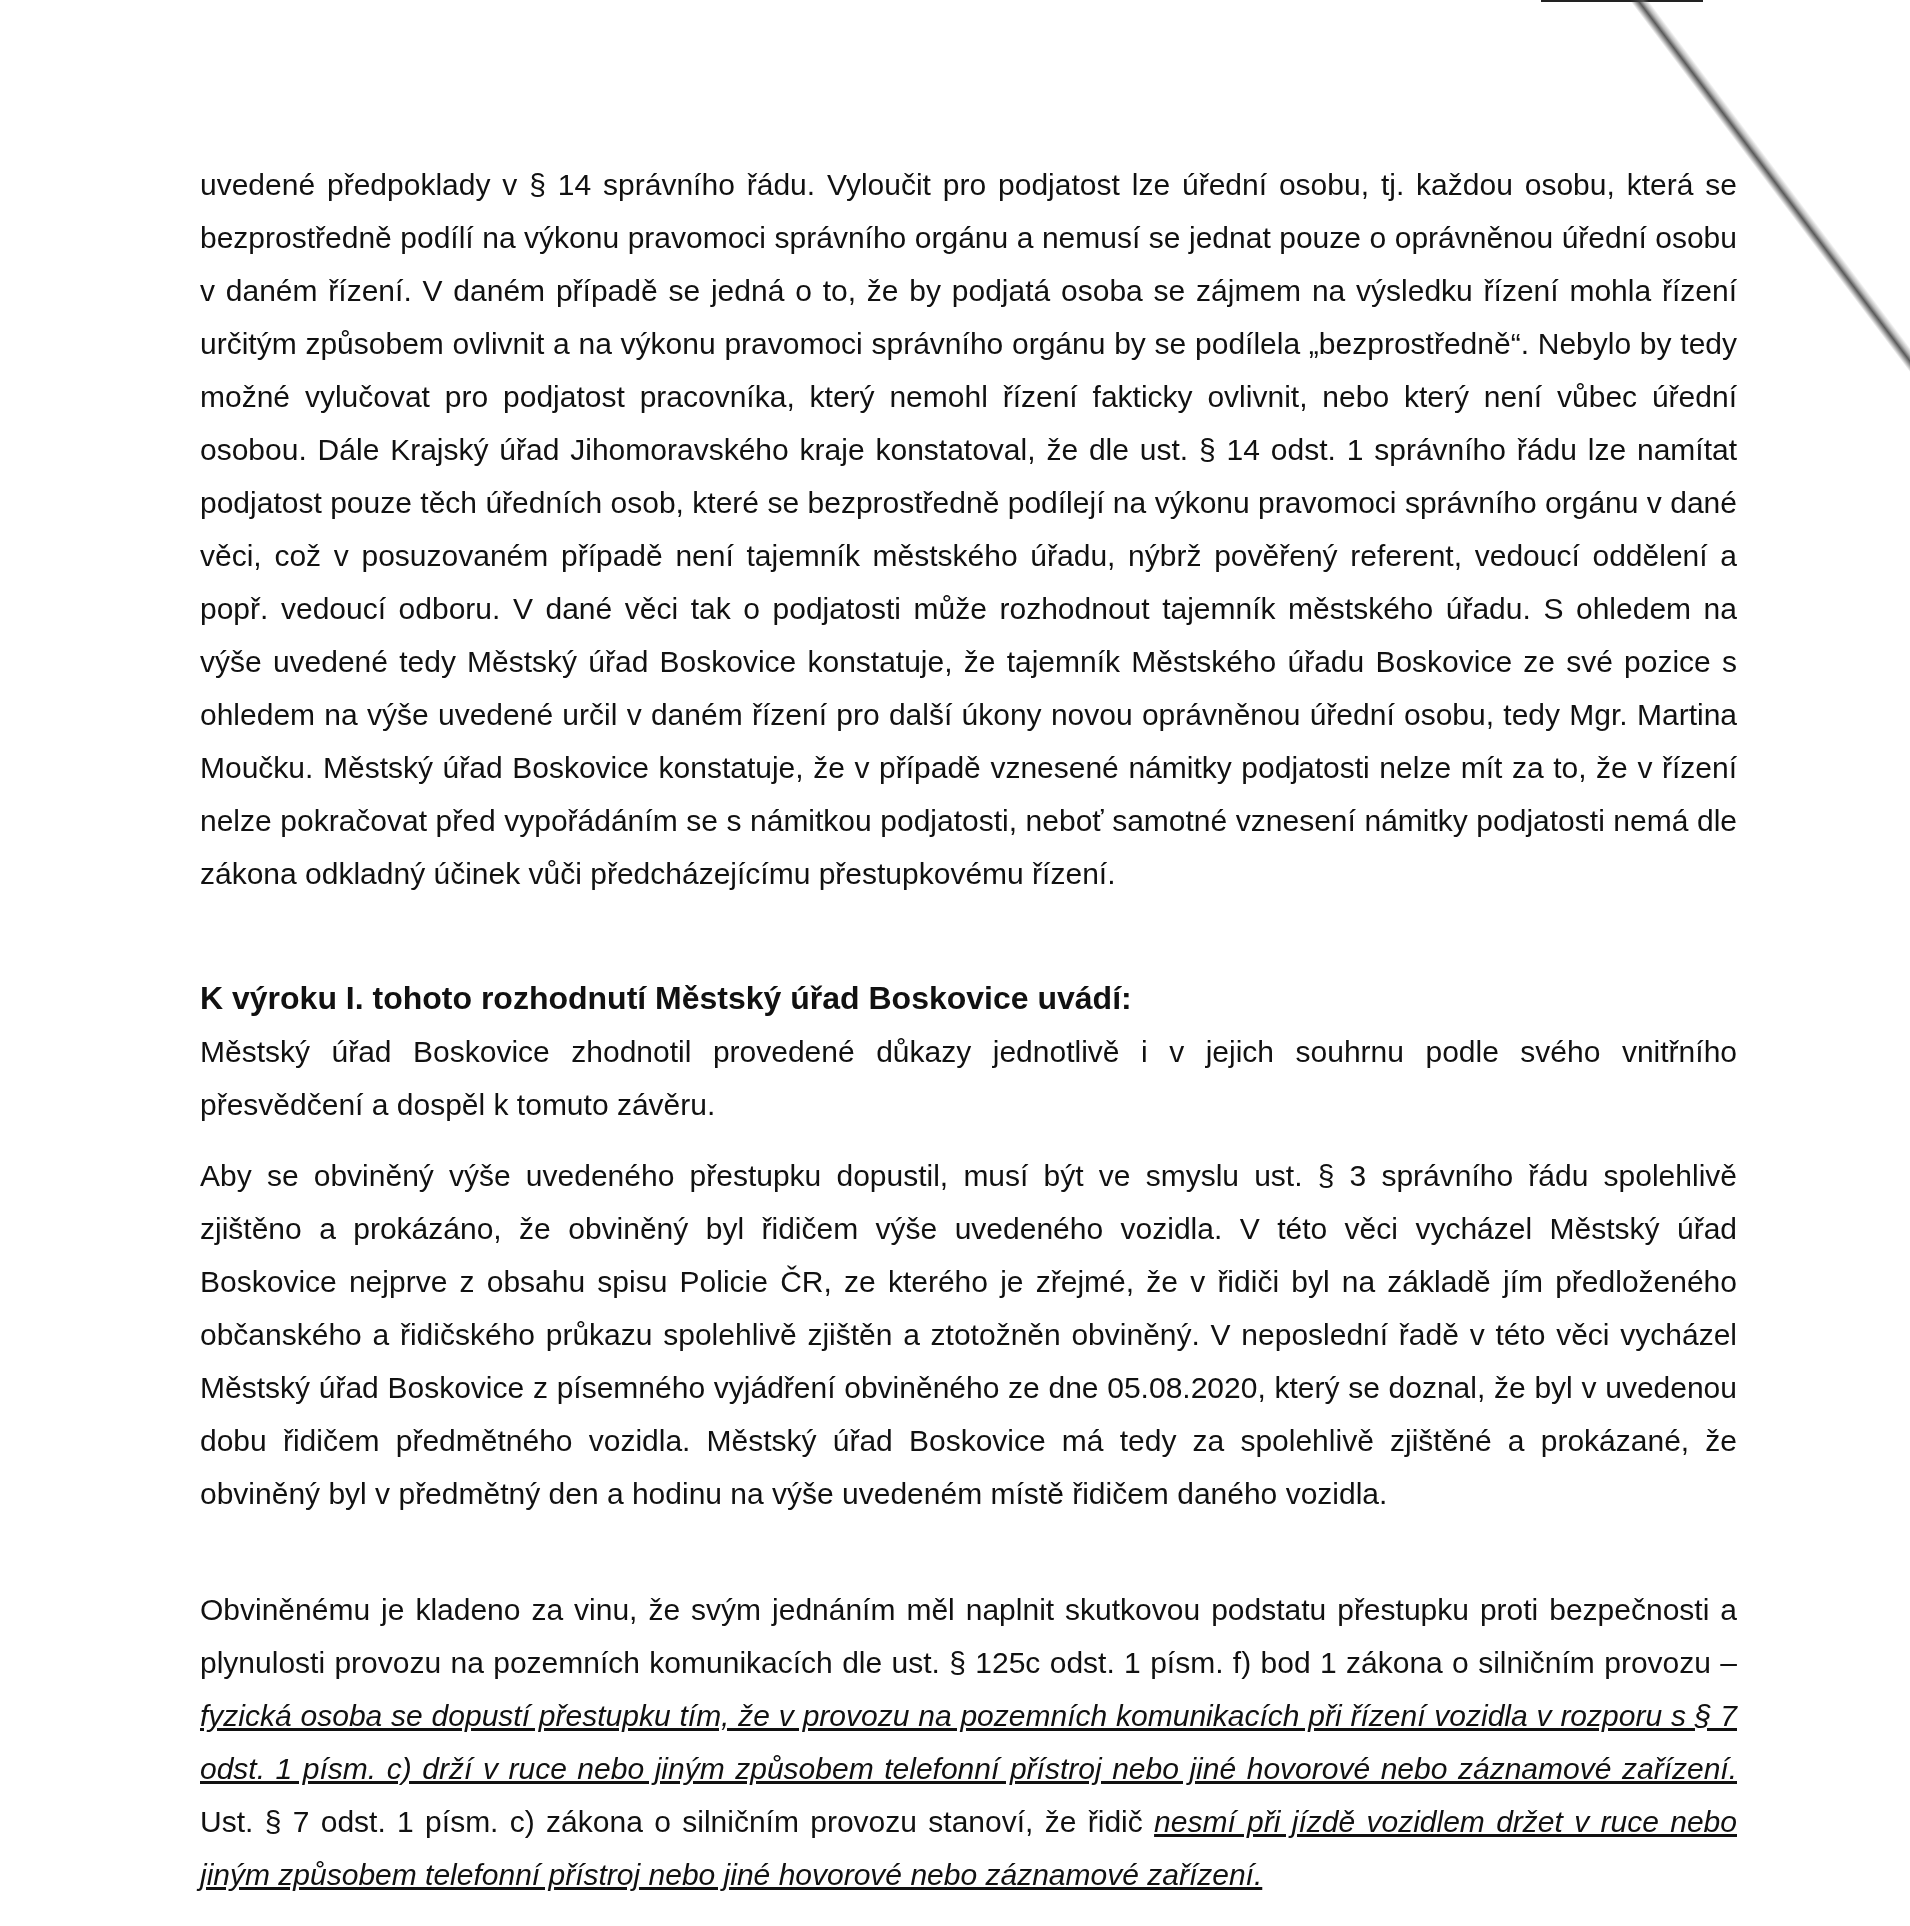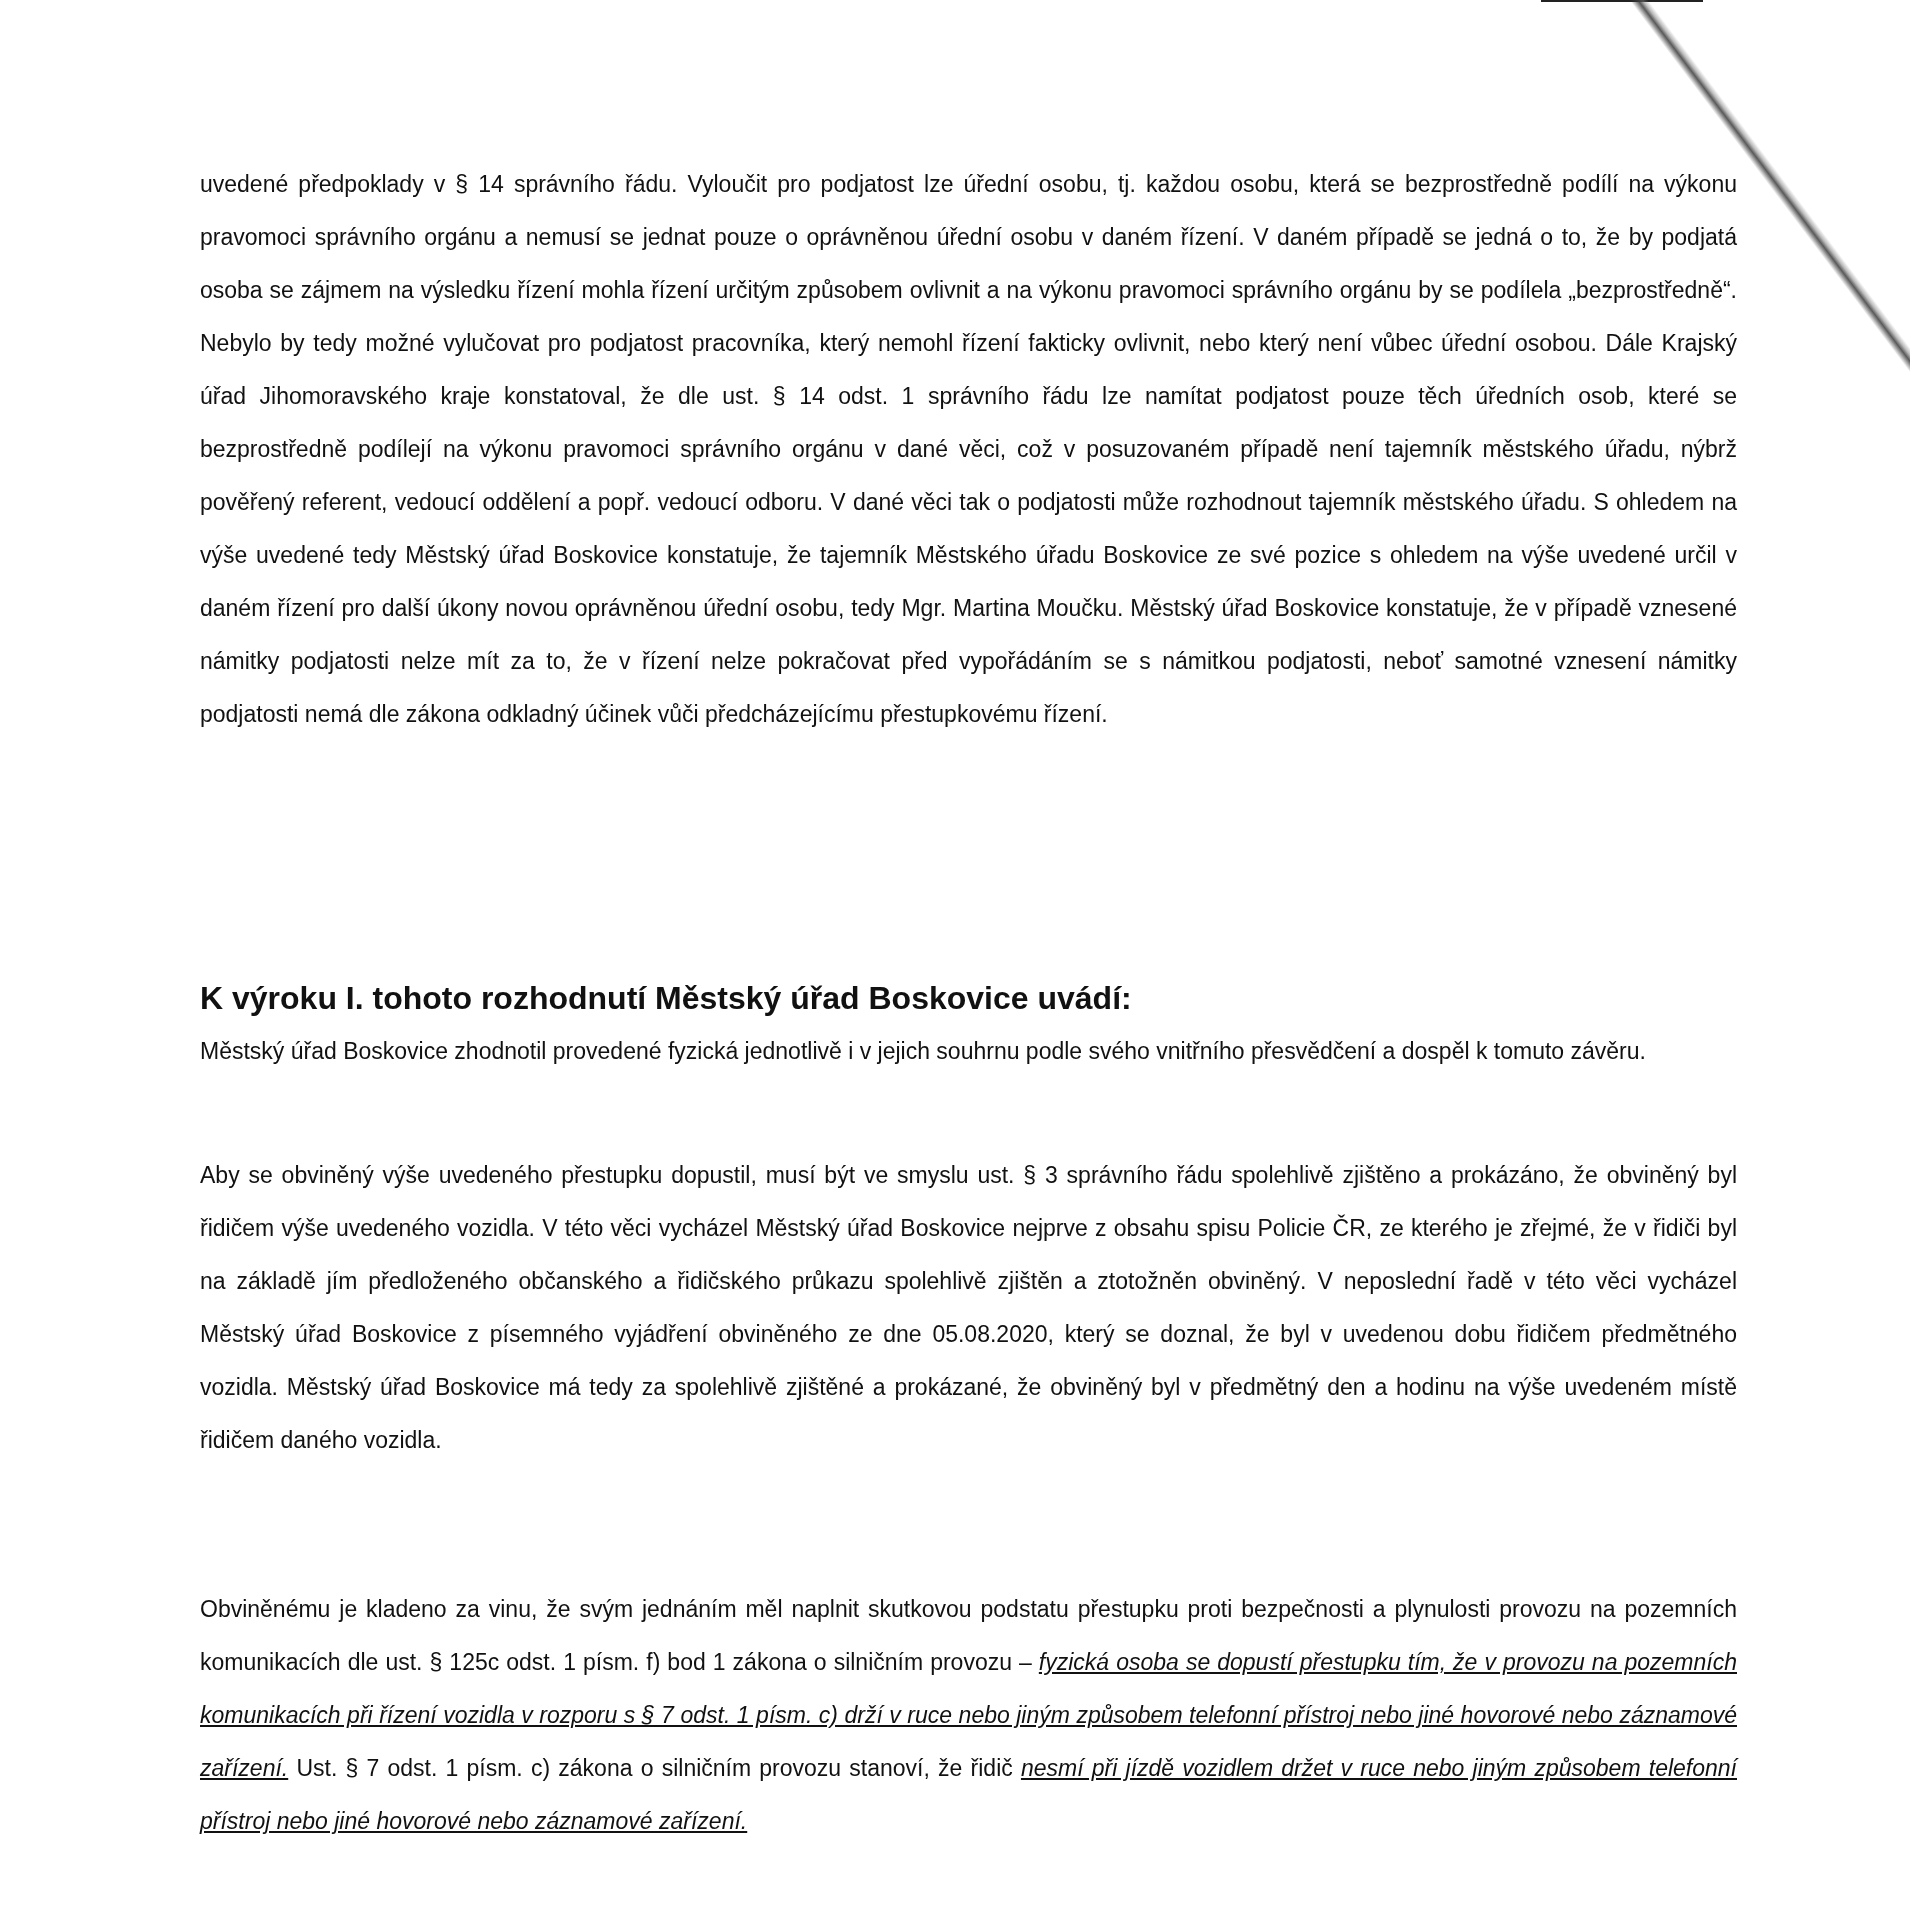--- a/index.html
+++ b/index.html
@@ -3,42 +3,42 @@
 <meta charset="utf-8">
 <style>
   html, body { margin: 0; padding: 0; background: #ffffff; }
   body { width: 1911px; height: 2702px; position: relative; overflow: hidden; }
   .page { position: absolute; left: 0; top: 0; width: 1911px; height: 2702px; background: #ffffff; }
   .scan-top-edge { position: absolute; left: 1541px; top: 0; width: 162px; height: 2.3px; background: #222; }
   .scan-shadow { position: absolute; left: 1618px; top: -15.4px; width: 15.4px; height: 485px;
     background: linear-gradient(90deg, rgba(255,255,255,0) 0%, rgba(60,60,60,0.85) 45%, rgba(120,120,120,0.5) 70%, rgba(255,255,255,0) 100%);
     transform-origin: top left; transform: rotate(-37deg); }
   .body-text { position: absolute; left: 200px; width: 1537px;
-    font-family: "Liberation Sans", "DejaVu Sans", sans-serif; font-size: 23px; line-height: 53px;
+    font-family: "Liberation Sans", "DejaVu Sans", sans-serif; font-size: 30px; line-height: 53px;
     color: #111; text-align: justify; }
   .para { margin: 0; }
   .heading { position: absolute; left: 200px; font-family: "Liberation Sans", sans-serif; font-weight: bold;
     font-size: 32px; color: #111; margin: 0; }
   .it { font-style: italic; text-decoration: underline; }
 </style>
 </head>
 <body>
 
 <div class="page">
   <div class="scan-top-edge"></div>
   <div class="scan-shadow"></div>
 
   <div class="body-text" style="top:158px;">
     <p class="para">uvedené předpoklady v § 14 správního řádu. Vyloučit pro podjatost lze úřední osobu, tj. každou osobu, která se bezprostředně podílí na výkonu pravomoci správního orgánu a nemusí se jednat pouze o oprávněnou úřední osobu v daném řízení. V daném případě se jedná o to, že by podjatá osoba se zájmem na výsledku řízení mohla řízení určitým způsobem ovlivnit a na výkonu pravomoci správního orgánu by se podílela „bezprostředně“. Nebylo by tedy možné vylučovat pro podjatost pracovníka, který nemohl řízení fakticky ovlivnit, nebo který není vůbec úřední osobou. Dále Krajský úřad Jihomoravského kraje konstatoval, že dle ust. § 14 odst. 1 správního řádu lze namítat podjatost pouze těch úředních osob, které se bezprostředně podílejí na výkonu pravomoci správního orgánu v dané věci, což v posuzovaném případě není tajemník městského úřadu, nýbrž pověřený referent, vedoucí oddělení a popř. vedoucí odboru. V dané věci tak o podjatosti může rozhodnout tajemník městského úřadu. S ohledem na výše uvedené tedy Městský úřad Boskovice konstatuje, že tajemník Městského úřadu Boskovice ze své pozice s ohledem na výše uvedené určil v daném řízení pro další úkony novou oprávněnou úřední osobu, tedy Mgr. Martina Moučku. Městský úřad Boskovice konstatuje, že v případě vznesené námitky podjatosti nelze mít za to, že v řízení nelze pokračovat před vypořádáním se s námitkou podjatosti, neboť samotné vznesení námitky podjatosti nemá dle zákona odkladný účinek vůči předcházejícímu přestupkovému řízení.</p>
   </div>
 
   <h2 class="heading" style="top:980px;">K výroku I. tohoto rozhodnutí Městský úřad Boskovice uvádí:</h2>
 
   <div class="body-text" style="top:1025px;">
-    <p class="para">Městský úřad Boskovice zhodnotil provedené fyzická jednotlivě i v jejich souhrnu podle svého vnitřního přesvědčení a dospěl k tomuto závěru.</p>
+    <p class="para">Městský úřad Boskovice zhodnotil provedené důkazy jednotlivě i v jejich souhrnu podle svého vnitřního přesvědčení a dospěl k tomuto závěru.</p>
   </div>
 
   <div class="body-text" style="top:1149px;">
     <p class="para">Aby se obviněný výše uvedeného přestupku dopustil, musí být ve smyslu ust. § 3 správního řádu spolehlivě zjištěno a prokázáno, že obviněný byl řidičem výše uvedeného vozidla. V této věci vycházel Městský úřad Boskovice nejprve z obsahu spisu Policie ČR, ze kterého je zřejmé, že v řidiči byl na základě jím předloženého občanského a řidičského průkazu spolehlivě zjištěn a ztotožněn obviněný. V neposlední řadě v této věci vycházel Městský úřad Boskovice z písemného vyjádření obviněného ze dne 05.08.2020, který se doznal, že byl v uvedenou dobu řidičem předmětného vozidla. Městský úřad Boskovice má tedy za spolehlivě zjištěné a prokázané, že obviněný byl v předmětný den a hodinu na výše uvedeném místě řidičem daného vozidla.</p>
   </div>
 
   <div class="body-text" style="top:1583px;">
     <p class="para"><span>Obviněnému je kladeno za vinu, že svým jednáním měl naplnit skutkovou podstatu přestupku proti bezpečnosti a plynulosti provozu na pozemních komunikacích dle ust. § 125c odst. 1 písm. f) bod 1 zákona o silničním provozu – </span><span class="it">fyzická osoba se dopustí přestupku tím, že v provozu na pozemních komunikacích při řízení vozidla v rozporu s § 7 odst. 1 písm. c) drží v ruce nebo jiným způsobem telefonní přístroj nebo jiné hovorové nebo záznamové zařízení.</span><span> Ust. § 7 odst. 1 písm. c) zákona o silničním provozu stanoví, že řidič </span><span class="it">nesmí při jízdě vozidlem držet v ruce nebo jiným způsobem telefonní přístroj nebo jiné hovorové nebo záznamové zařízení.</span></p>
   </div>
 

